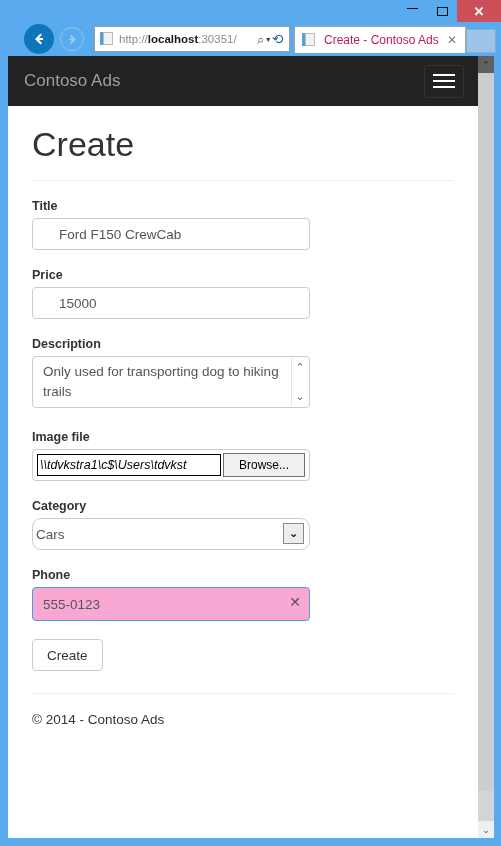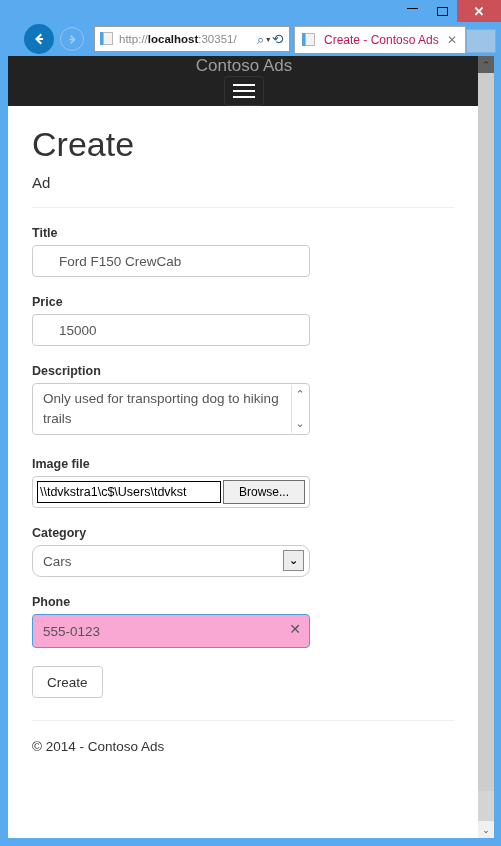--- a/index.html
+++ b/index.html
@@ -211,21 +211,20 @@
   }
 
   
   .sitenav {
     height: 50px;
     background: #222222;
     display: flex;
     align-items: center;
     justify-content: space-between;
     padding: 0 14px 0 16px;
-    flex-direction: column;
   }
   .brand {
     color: #9d9d9d;
     font-size: 17px;
     line-height: 20px;
   }
   .hamburger {
     width: 40px; height: 33px;
     border: 1px solid #333333;
     border-radius: 4px;
@@ -337,20 +336,21 @@
     height: 22px;
     border: 1px solid #000000;
     background: #ffffff;
     font-size: 12.5px;
     color: #000000;
     line-height: 20px;
     padding: 0 2px;
     white-space: nowrap;
     overflow: hidden;
     font-family: "Liberation Sans", sans-serif;
+    font-style: italic;
   }
   .file-browse {
     flex: 0 0 auto;
     margin-left: 2px;
     height: 24px;
     min-width: 82px;
     border: 1px solid #707070;
     background: #f0f0f0;
     font-size: 12px;
     color: #000000;
@@ -365,21 +365,21 @@
     position: relative;
     width: 278px; height: 32px;
   }
   .fselect {
     width: 278px; height: 32px;
     border: 1px solid #cccccc;
     border-radius: 9px;
     background: #ffffff;
     color: #555555;
     font-size: 13.5px;
-    padding: 0 10px;
+    padding: 0 3px;
     display: flex;
     align-items: center;
   }
   .sel-arrow {
     position: absolute;
     right: 6px; top: 5px;
     width: 21px; height: 21px;
     background: #ededed;
     border: 1px solid #8a8a8a;
     display: flex;
@@ -541,21 +541,20 @@
         <div class="brand">Contoso Ads</div>
         <div class="hamburger">
           <span></span>
             <span></span>
             <span></span>
         </div>
       </div>
 
       <div class="content">
         <h1 class="page-title">Create</h1>
-        <div class="subtitle">Ad</div>
         <hr class="divider">
 
         <div class="form">
 
           <div class="fgroup">
             <label class="flabel">Title</label>
             <input class="finput" type="text" value="Ford F150 CrewCab" style="">
           </div>
 
           <div class="fgroup">

